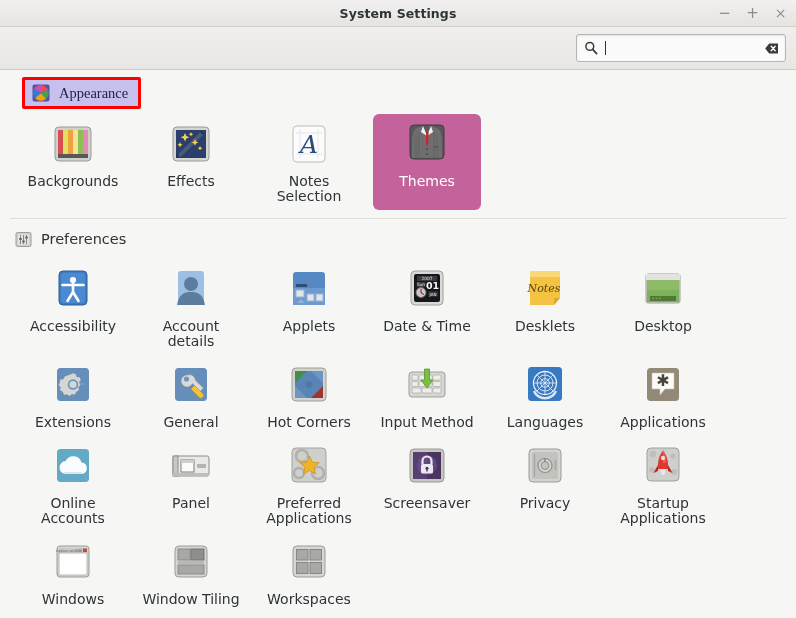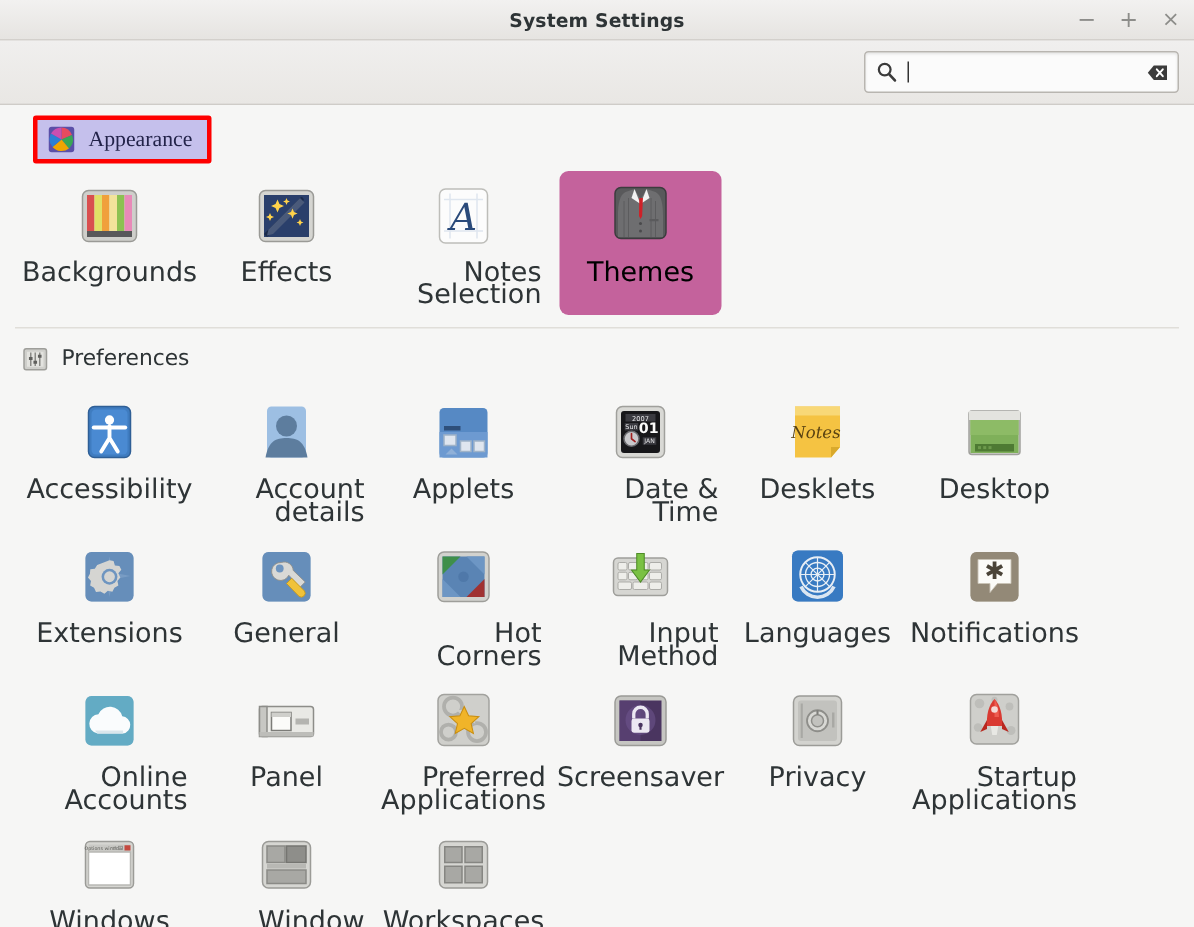--- a/index.html
+++ b/index.html
@@ -106,24 +106,24 @@
   .tile {
     width: 108px;
     display: flex; flex-direction: column; align-items: center;
     padding: 6px 2px 6px 2px;
     border-radius: 6px;
     cursor: pointer;
     text-align: center;
   }
   .tile .ico { width: 48px; height: 48px; margin-bottom: 6px; }
   .tile .lbl {
-    font-size: 18px; color: #2e3436; line-height: 15px; text-align: right;
+    font-size: 14px; color: #2e3436; line-height: 15px;
   }
   .tile.selected { background: #c4629c; }
-  .tile.selected .lbl { color: #000000; }
+  .tile.selected .lbl { color: #ffffff; }
 
   .row-h2 .tile { min-height: 86px; }
   svg { display: block; }
 </style>
 </head>
 <body>
 
 <div class="titlebar">
   <div class="titlebar-title">System Settings</div>
   <div class="win-controls">
@@ -441,21 +441,21 @@
 
     <div class="tile">
       <span class="ico">
         <svg width="48" height="48" viewBox="0 0 48 48">
           <rect x="8" y="7" width="32" height="33" rx="4" fill="#8d8271"></rect>
           <rect x="8" y="7" width="32" height="33" rx="4" fill="#9a8f7d" opacity=".5"></rect>
           <path d="M13 12 L35 12 L35 28 L26 28 L21 34 L21 28 L13 28 Z" fill="#fbfbf8" stroke="#c8c2b4" stroke-width=".6"></path>
           <text x="24" y="25" font-family="'DejaVu Sans',sans-serif" font-size="16" fill="#4a4438" text-anchor="middle">✱</text>
         </svg>
       </span>
-      <span class="lbl">Notifications</span>
+      <span class="lbl">Applications</span>
     </div>
   </div>
 
   <div class="grid row-h2">
 
     <div class="tile">
       <span class="ico">
         <svg width="48" height="48" viewBox="0 0 48 48">
           <rect x="8" y="7" width="32" height="33" rx="4" fill="#5aa3bd"></rect>
           <rect x="8" y="7" width="32" height="33" rx="4" fill="#6bb3cb" opacity=".5"></rect>

